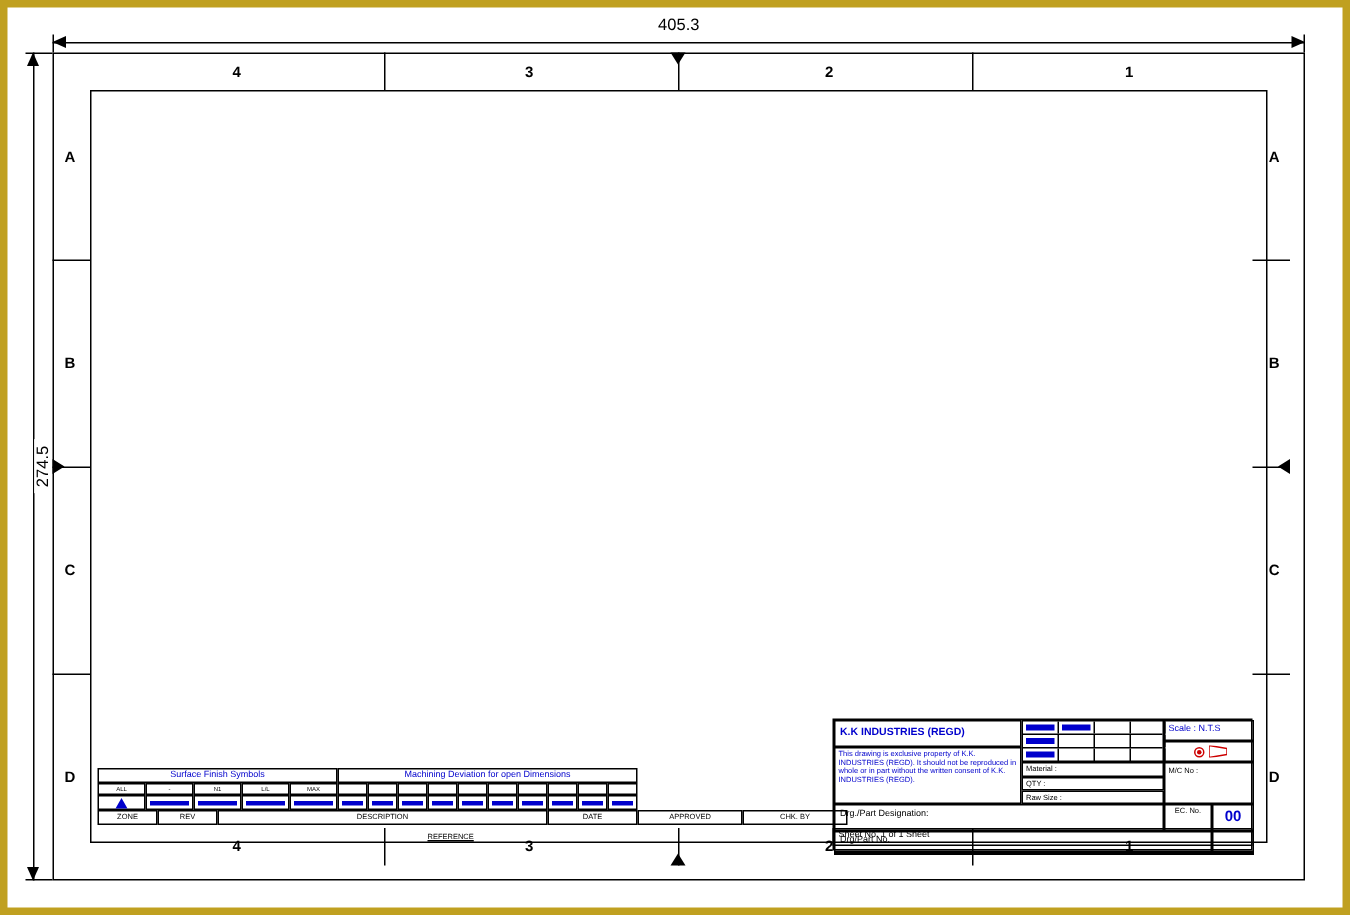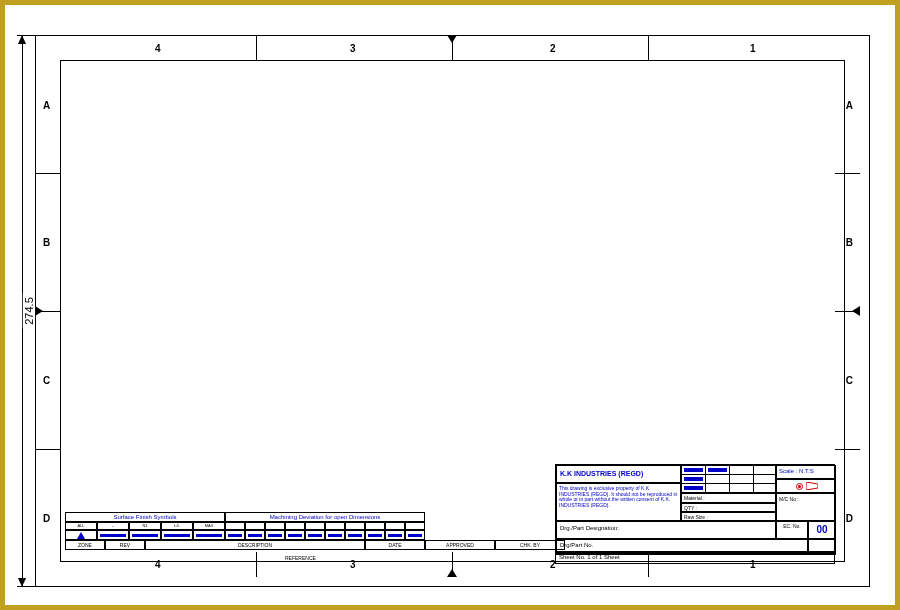--- a/index.html
+++ b/index.html
@@ -83,21 +83,21 @@
   .cmark-b { position:absolute; bottom:28px; left:447px; }
   .cmark-b div { width:0;height:0;border-left:5px solid transparent;border-right:5px solid transparent;border-bottom:8px solid #000; margin-left:-5px; }
   .cmark-l { position:absolute; left:30px; top:306px; }
   .cmark-l div { width:0;height:0;border-top:5px solid transparent;border-bottom:5px solid transparent;border-left:8px solid #000; margin-top:-5px; }
   .cmark-r { position:absolute; right:35px; top:306px; }
   .cmark-r div { width:0;height:0;border-top:5px solid transparent;border-bottom:5px solid transparent;border-right:8px solid #000; margin-top:-5px; }
 
   
   .title-block {
     position:absolute;
-    right:60px; bottom:53px;
+    right:60px; bottom:38px;
     width:280px; height:88px;
     border:1px solid #000;
     font-size:6px;
     color:#0000cc;
   }
   .title-block .cell { position:absolute; border:1px solid #000; }
   .tb-company { left:0; top:0; width:125px; height:18px; padding:4px 3px; font-size:7px; font-weight:bold; }
   .tb-grid1 { left:125px; top:0; width:95px; height:28px; }
   .tb-grid1 .r { position:absolute; left:0; right:0; height:9px; border-bottom:1px solid #000; }
   .tb-grid1 .r .c { position:absolute; top:0; bottom:0; border-right:1px solid #000; }
@@ -136,20 +136,28 @@
   .rev-bottom { position:absolute; top:28px; left:0; right:0; height:10px; }
   .rev-bottom .b { position:absolute; top:0; bottom:0; border:1px solid #000; font-size:5px; text-align:center; color:#000; padding-top:1px; }
   .ref-label { position:absolute; bottom:44px; left:280px; font-size:5px; text-decoration:underline; color:#000; }
 
 </style>
 </head>
 <body>
 
 <div class="page">
 
+  <div class="dim-h">
+    <div class="line"></div>
+    <div class="ext-l"></div>
+      <div class="ext-r"></div>
+    <div class="arrow-l"></div>
+    <div class="arrow-r"></div>
+    <div class="label">405.3</div>
+  </div>
 
   <div class="dim-v">
     <div class="line"></div>
     <div class="ext-t"></div>
       <div class="ext-b"></div>
     <div class="arrow-t"></div>
     <div class="arrow-b"></div>
     <div class="label">274.5</div>
   </div>
 

